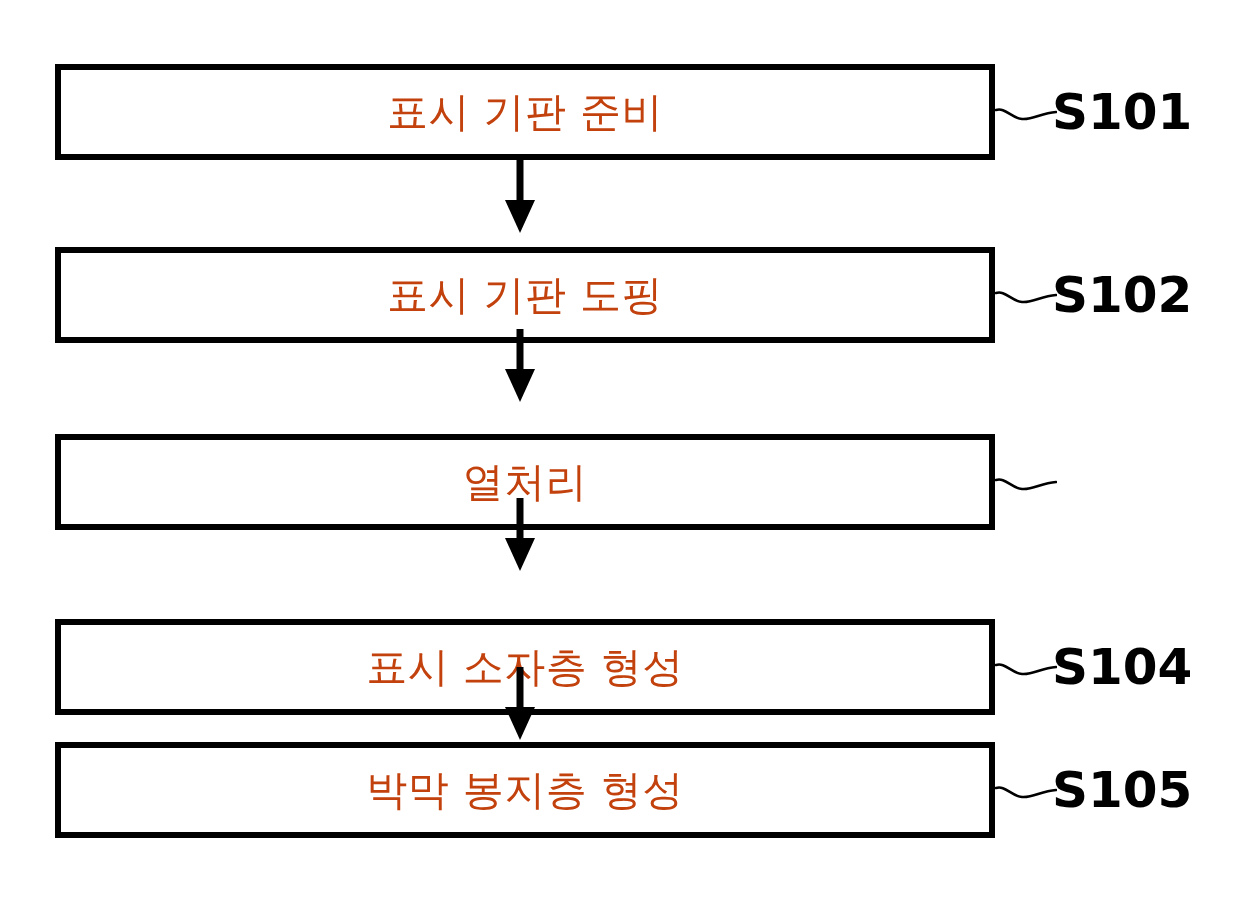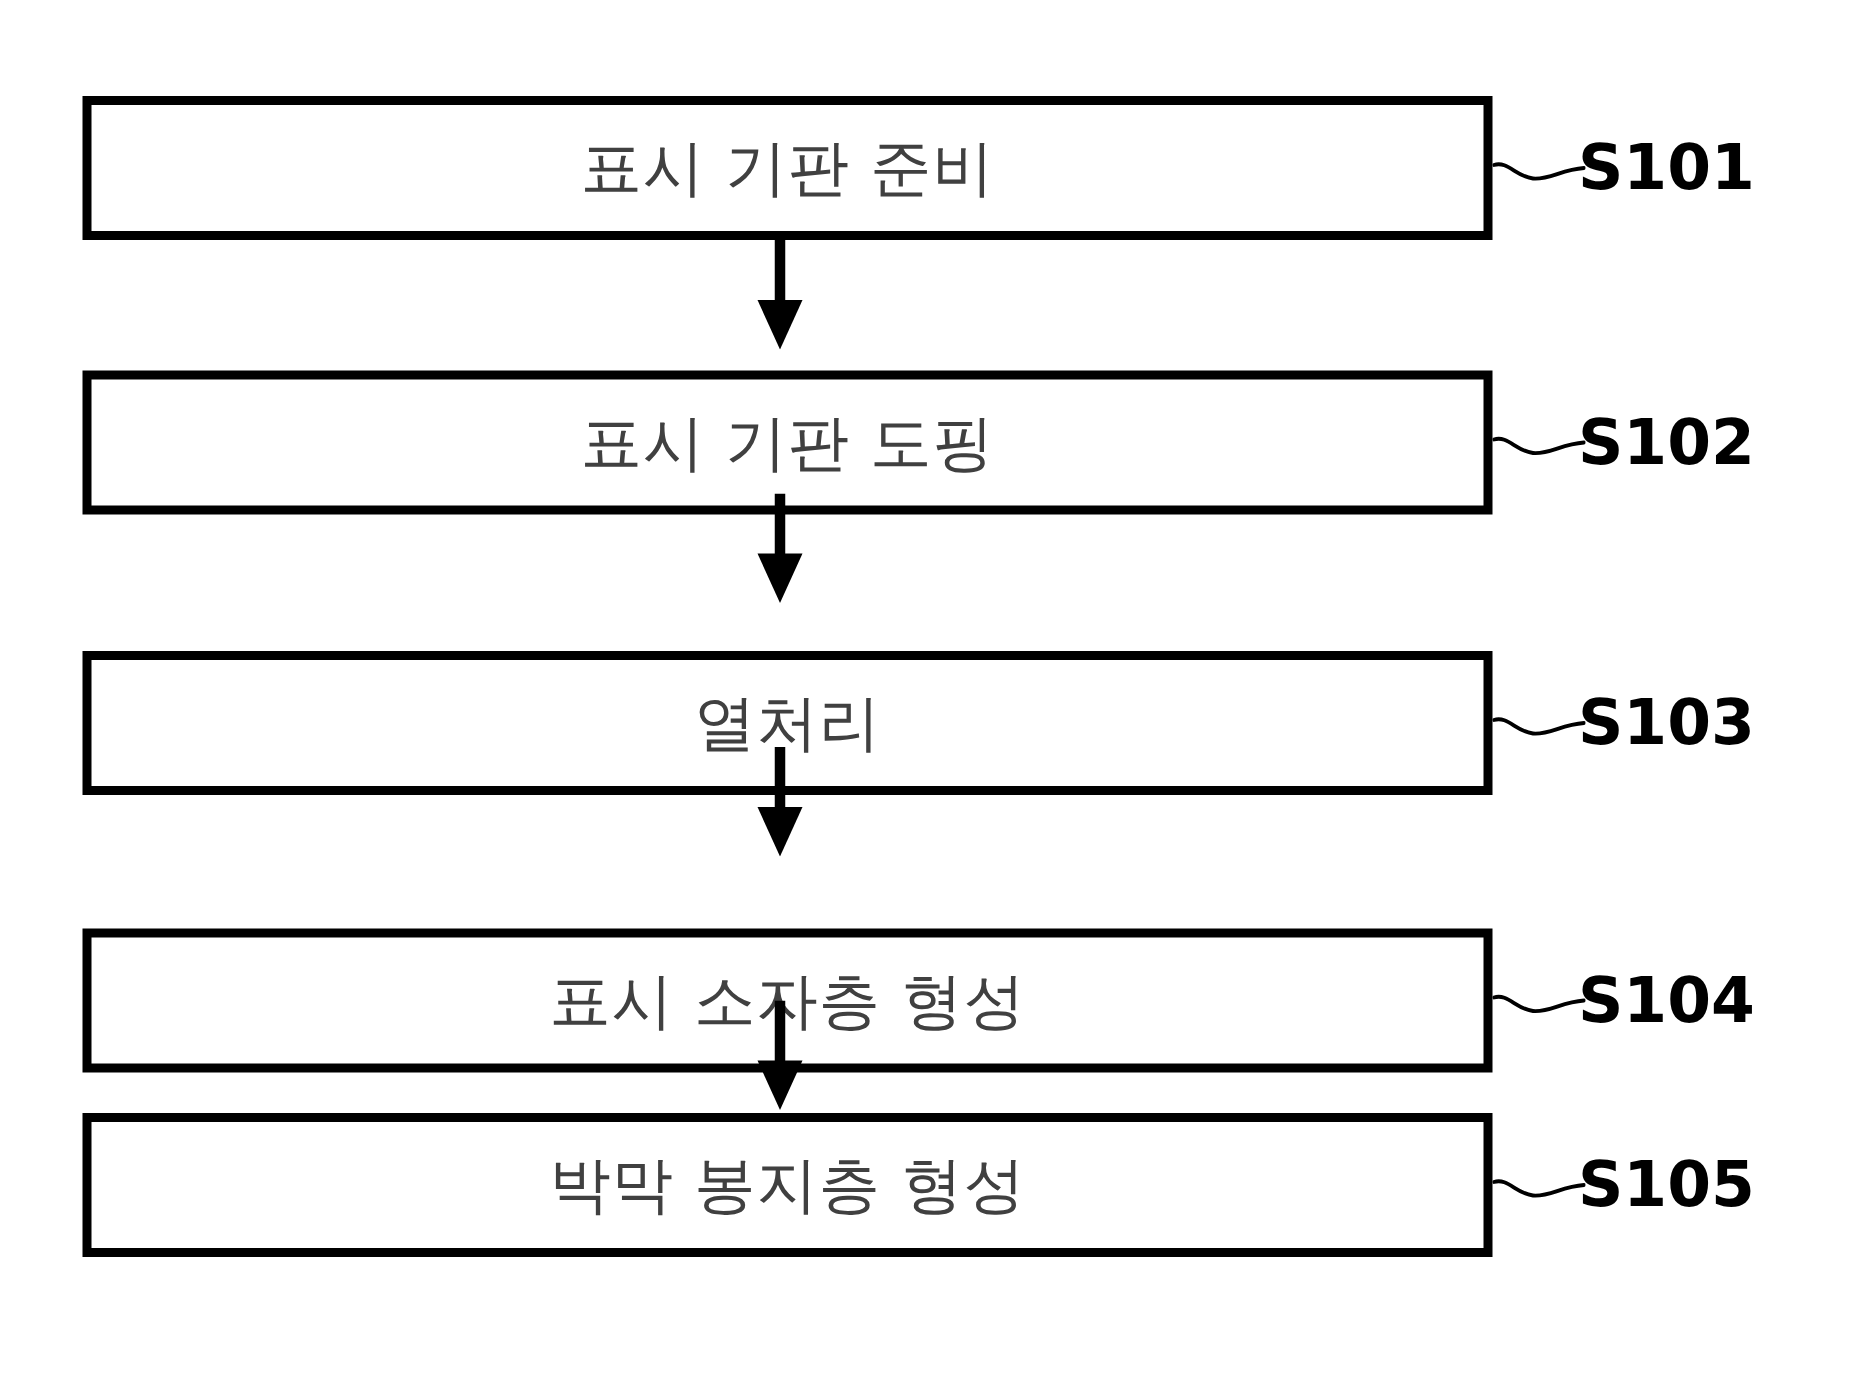--- a/index.html
+++ b/index.html
@@ -36,41 +36,41 @@
     border: 6px solid #000000;
     background: #ffffff;
     display: flex;
     align-items: center;
     justify-content: center;
   }
   .step-label {
     font-family: "DejaVu Sans", "Liberation Sans", sans-serif;
     font-size: 41px;
     font-weight: 400;
-    color: #404040;
+    color: #c2410c;
     letter-spacing: 0.5px;
     line-height: 1;
     white-space: nowrap;
   }
 
   
   .leader {
     position: absolute;
     left: 995px;
     top: 24px;
     width: 62px;
     height: 48px;
     pointer-events: none;
   }
   .ref-label {
     position: absolute;
     left: 1052px;
     top: 16px;
     font-family: "DejaVu Sans", "Liberation Sans", sans-serif;
-    font-size: 42px;
+    font-size: 50px;
     font-weight: 700;
     color: #000000;
     letter-spacing: 0px;
     line-height: 64px;
     white-space: nowrap;
   }
 
   
   .connector {
     position: absolute;
@@ -114,21 +114,20 @@
     <polygon points="9,40 39,40 24,73" fill="#000000"></polygon>
   </svg>
 
   <div class="step-row" style="top:402px;margin-top:32px;">
     <div class="step-box">
       <span class="step-label">열처리</span>
     </div>
     <svg class="leader" viewBox="0 0 62 48">
       <path d="M1,22 C10,19 16,30 27,31 C38,32 46,25 61,24" fill="none" stroke="#000000" stroke-width="2.6" stroke-linecap="round"></path>
     </svg>
-    <span class="ref-label">S103</span>
   </div>
 
   <svg class="connector" style="top:498px;" viewBox="0 0 48 73">
     <line x1="24" y1="0" x2="24" y2="44" stroke="#000000" stroke-width="7"></line>
     <polygon points="9,40 39,40 24,73" fill="#000000"></polygon>
   </svg>
 
   <div class="step-row" style="top:571px;margin-top:48px;">
     <div class="step-box">
       <span class="step-label">표시 소자층 형성</span>

